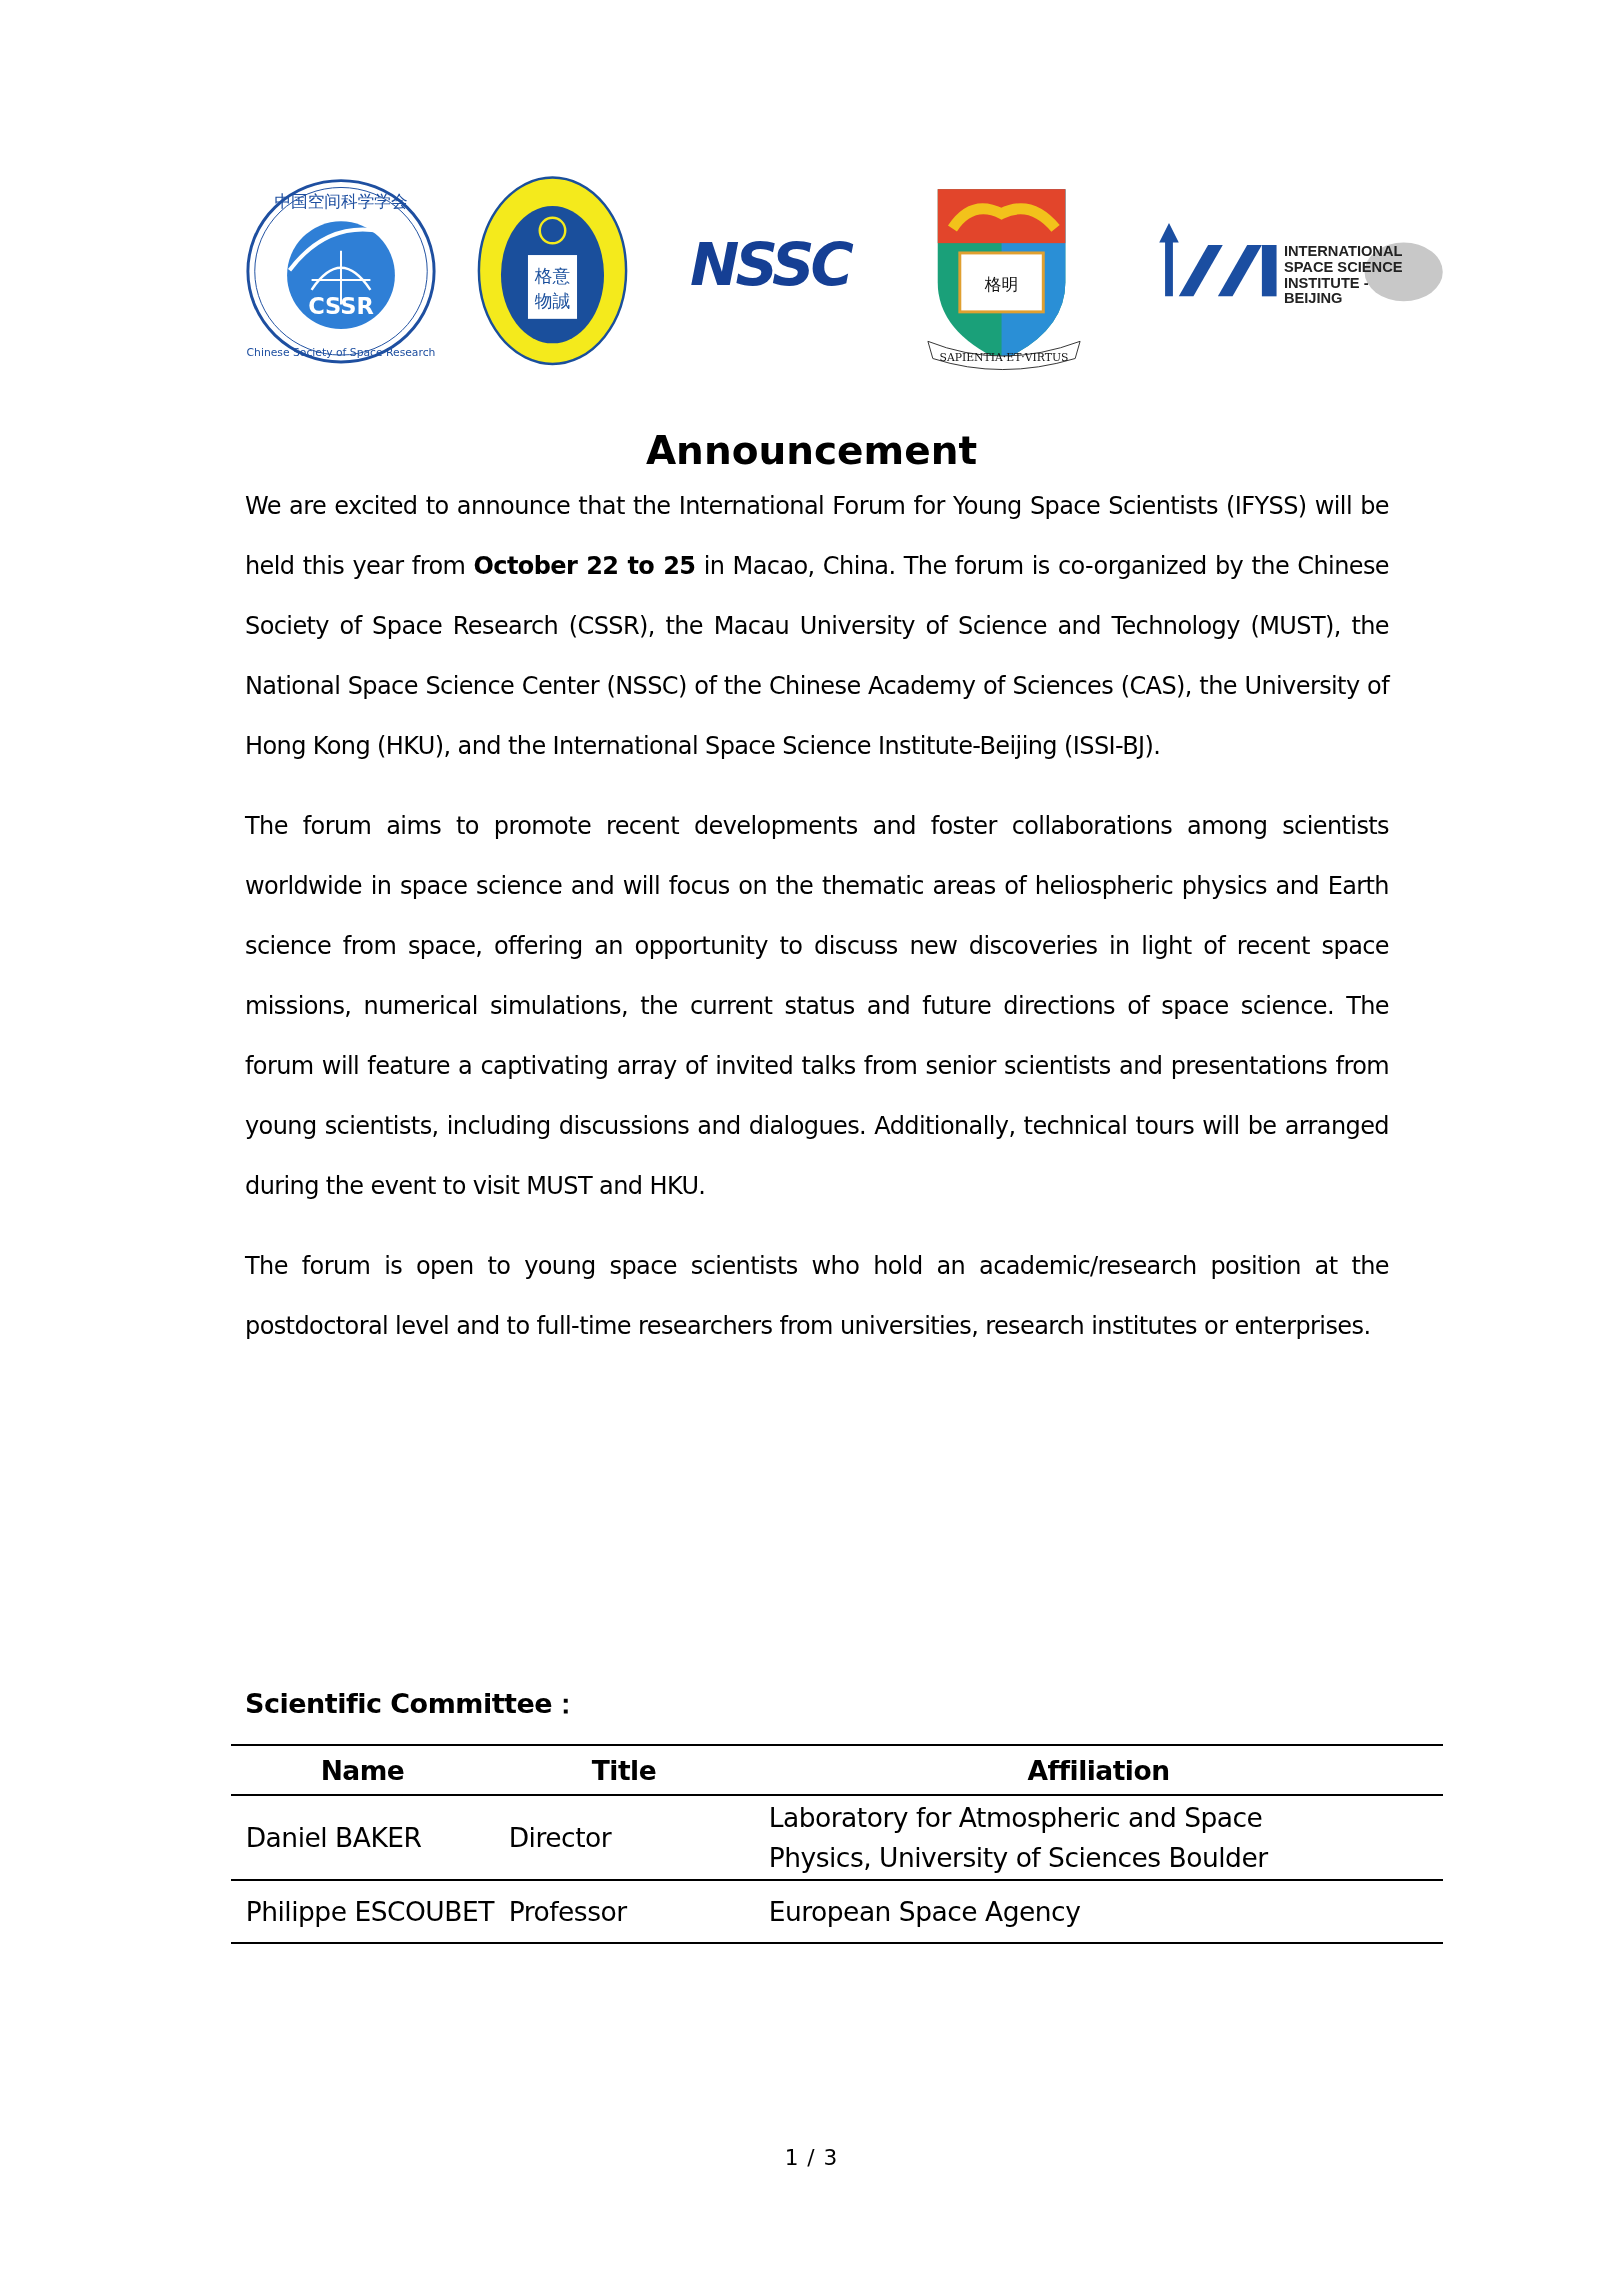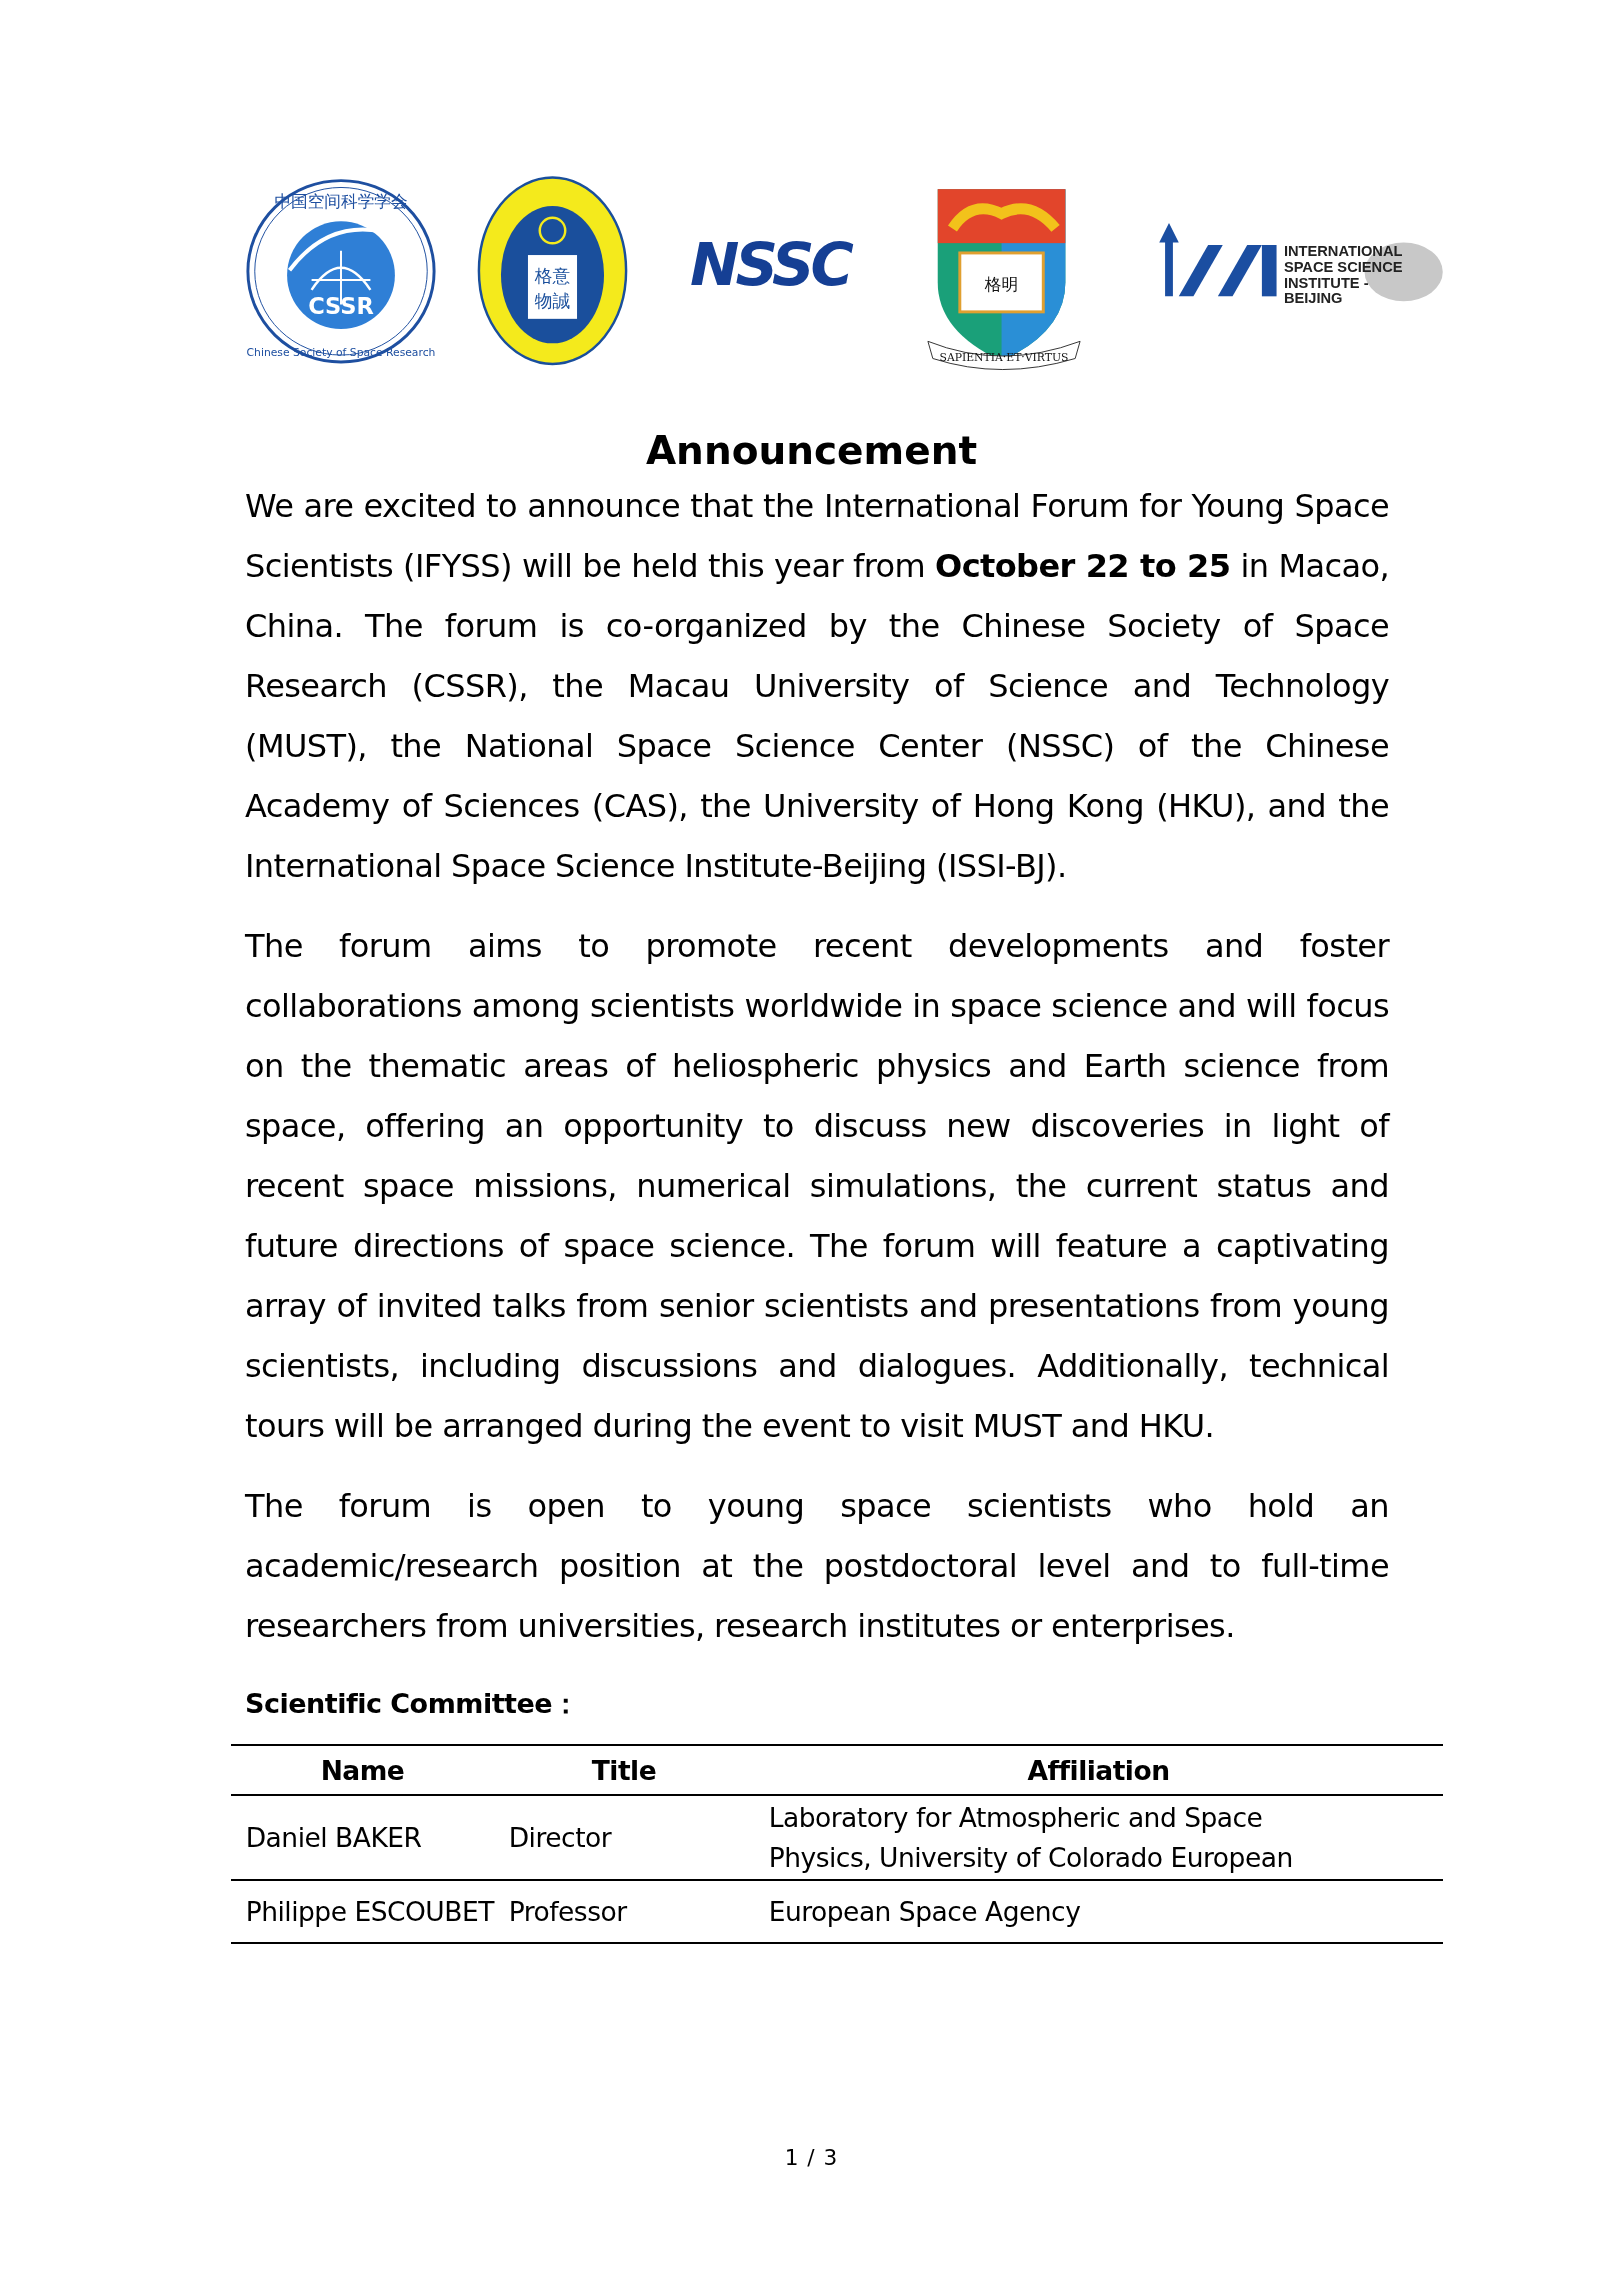--- a/index.html
+++ b/index.html
@@ -2,21 +2,21 @@
 <html style="font-size:7.9px"><head>
 <meta charset="utf-8">
 <style>
   html, body { margin: 0; padding: 0; background: #ffffff; }
   body { width: 1623px; height: 2295px; position: relative; overflow: hidden;
          font-family: "DejaVu Sans", "Liberation Sans", sans-serif; color: #000; }
   .logos { position: absolute; left: 243px; top: 174px; width: 1227px; height: 196px; }
   .logo { position: absolute; }
   .title { position: absolute; left: 0; width: 1623px; top: 395px; text-align: center;
            font-weight: bold; font-size: 39px; line-height: 59px; }
-  .body-text { position: absolute; left: 245px; width: 1144px; font-size: 32px;
+  .body-text { position: absolute; left: 245px; width: 1144px; font-size: 24px;
                line-height: 60px; text-align: justify; letter-spacing: -0.6px; }
   .body-text p { margin: 0 0 20px 0; }
   .body-text b { font-weight: bold; }
   .committee-heading { position: absolute; left: 245px; top: 1679px; font-size: 27px;
                        font-weight: bold; line-height: 49px; letter-spacing: -0.5px; }
   table.committee { position: absolute; left: 231px; top: 1744px; width: 1212px;
                     border-collapse: collapse; font-size: 26.5px; letter-spacing: -0.5px; }
   table.committee th { font-weight: bold; text-align: center; height: 48px; padding: 0;
                        border-top: 2.5px solid #000; border-bottom: 2.5px solid #000; }
   table.committee td { padding: 0 0 0 14.7px; height: 61px; border-bottom: 2.5px solid #000;
@@ -96,21 +96,21 @@
     <tr>
       <th style="width:263px">Name</th>
       <th style="width:260px">Title</th>
       <th>Affiliation</th>
     </tr>
   </thead>
   <tbody>
     <tr>
       <td class="name" style="height:83px">Daniel BAKER</td>
       <td class="tit">Director</td>
-      <td style="padding-right:98px">Laboratory for Atmospheric and Space Physics, University of Colorado European</td>
+      <td style="padding-right:98px">Laboratory for Atmospheric and Space Physics, University of Sciences Boulder</td>
     </tr>
     <tr>
       <td class="name">Philippe ESCOUBET</td>
       <td class="tit">Professor</td>
       <td>European Space Agency</td>
     </tr>
   </tbody>
 </table>
 
 <div class="page-num">1 / 3</div>

